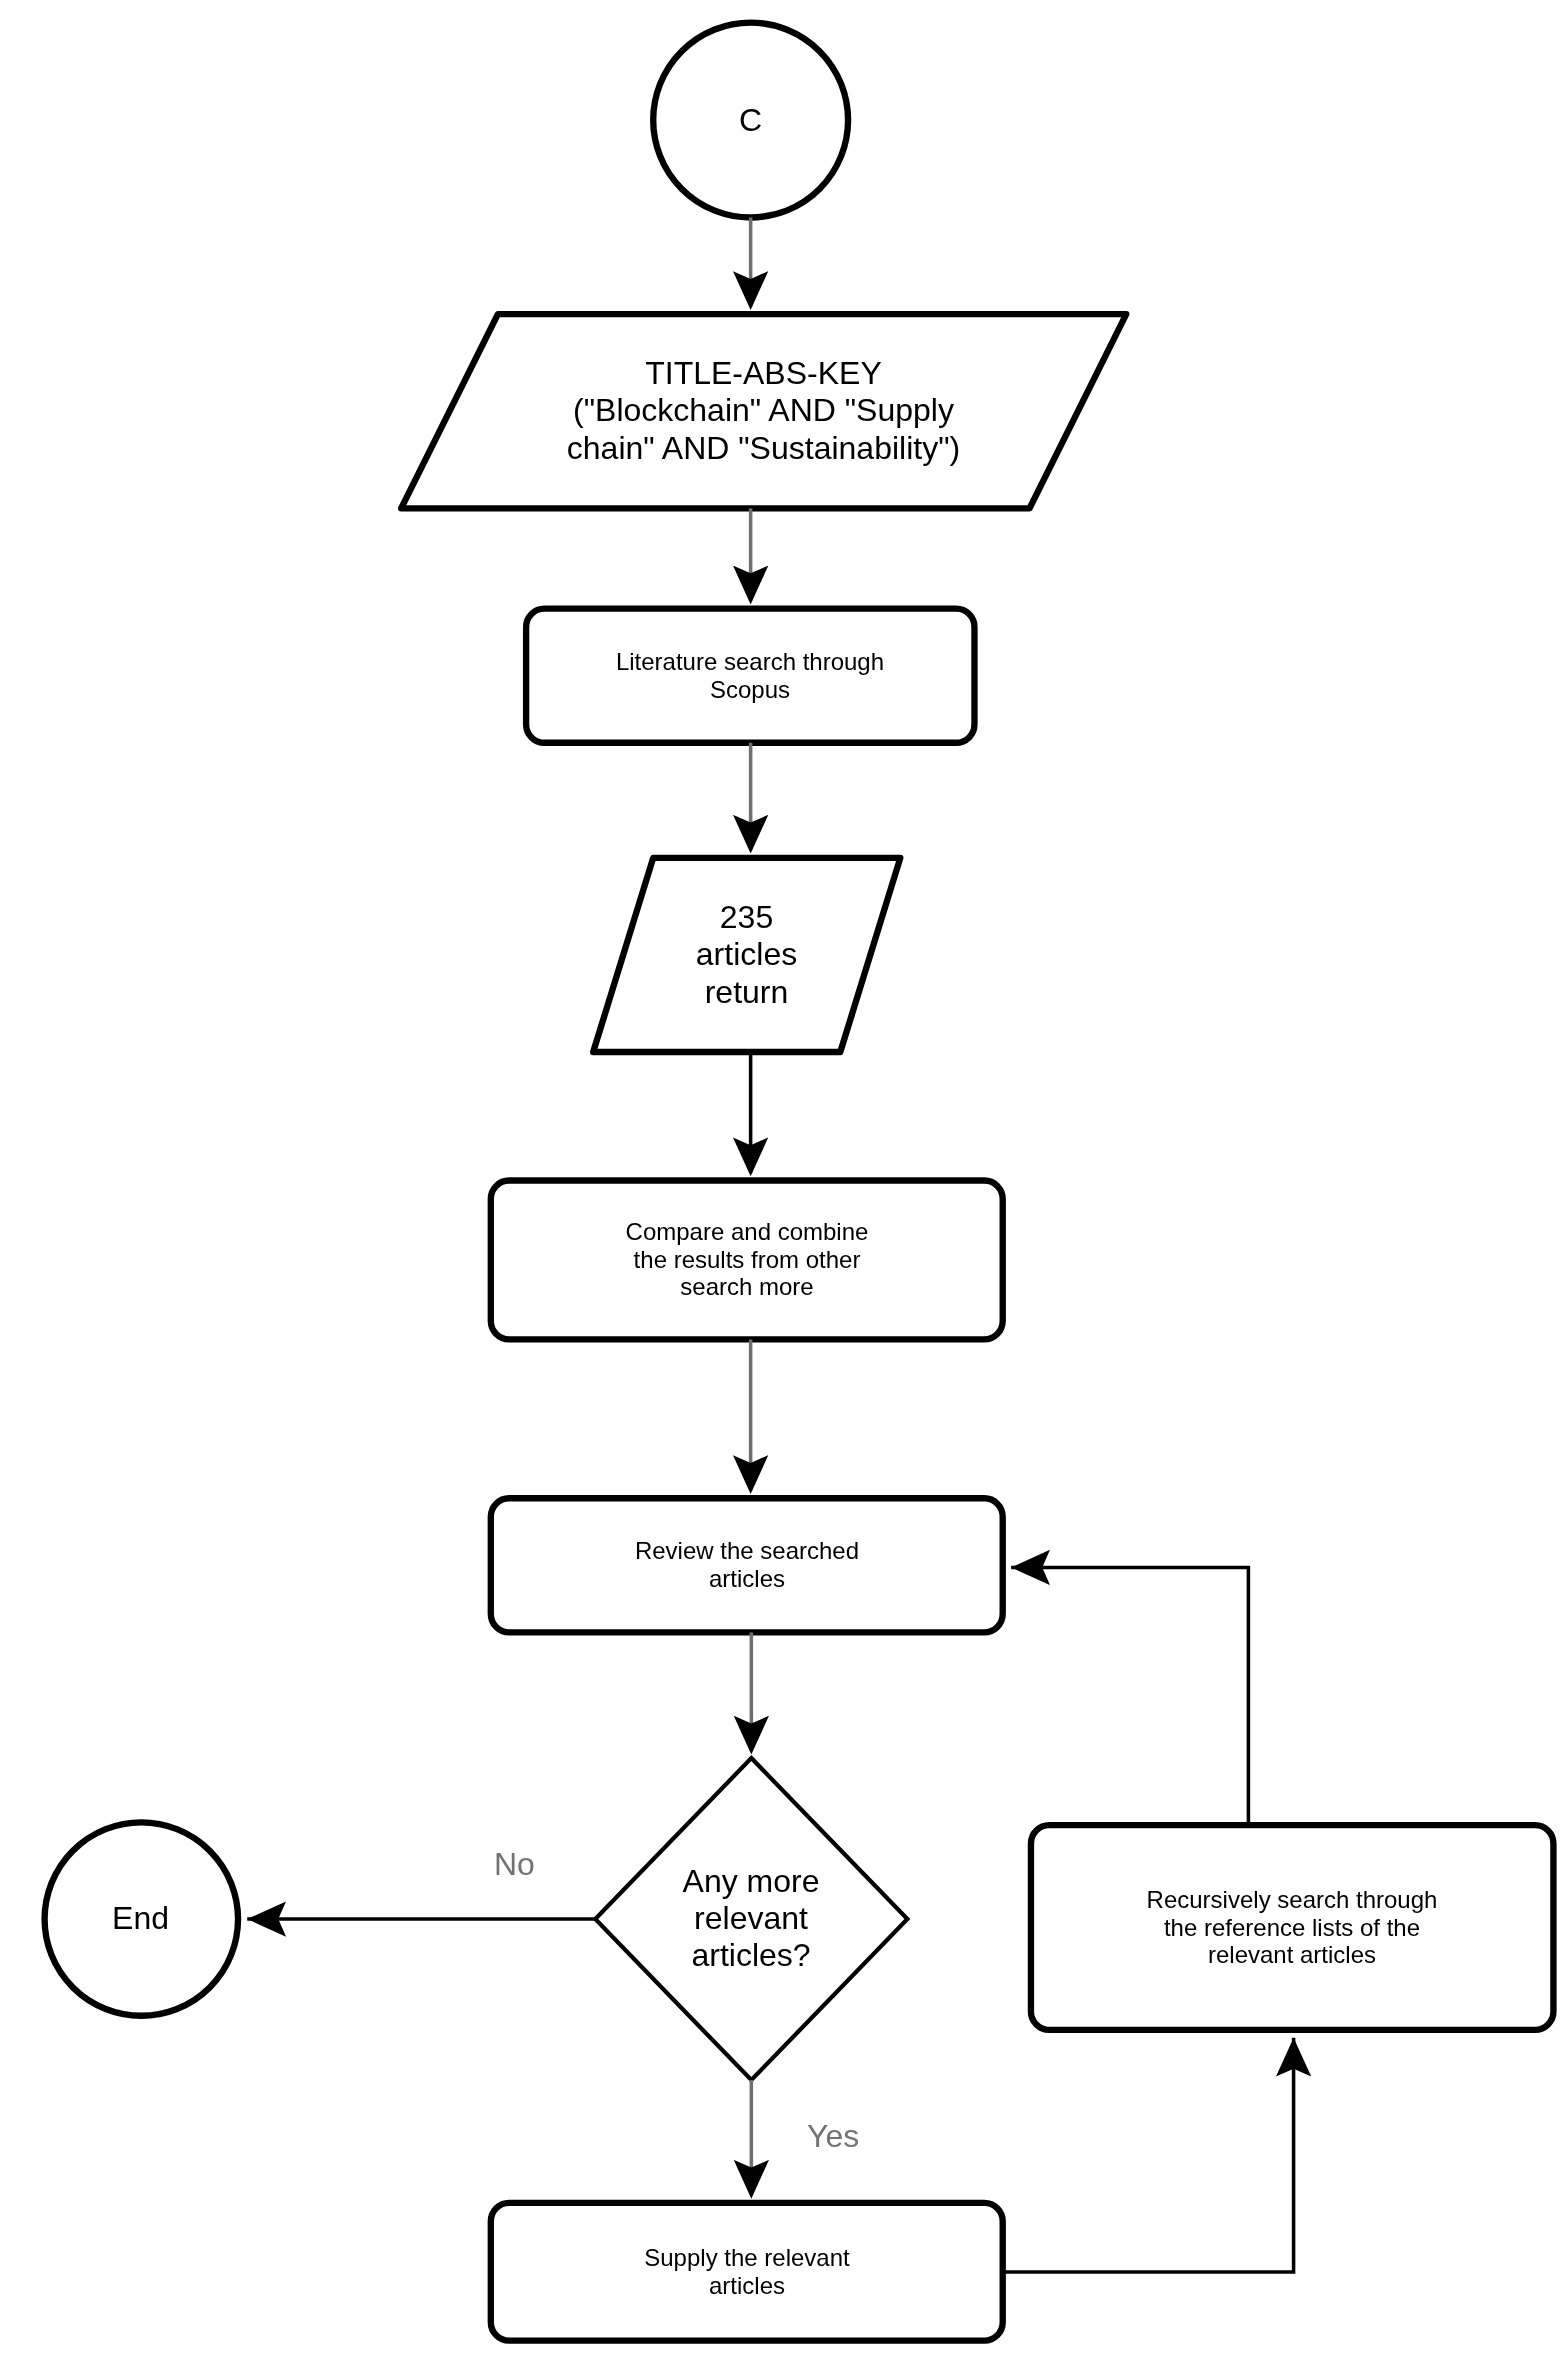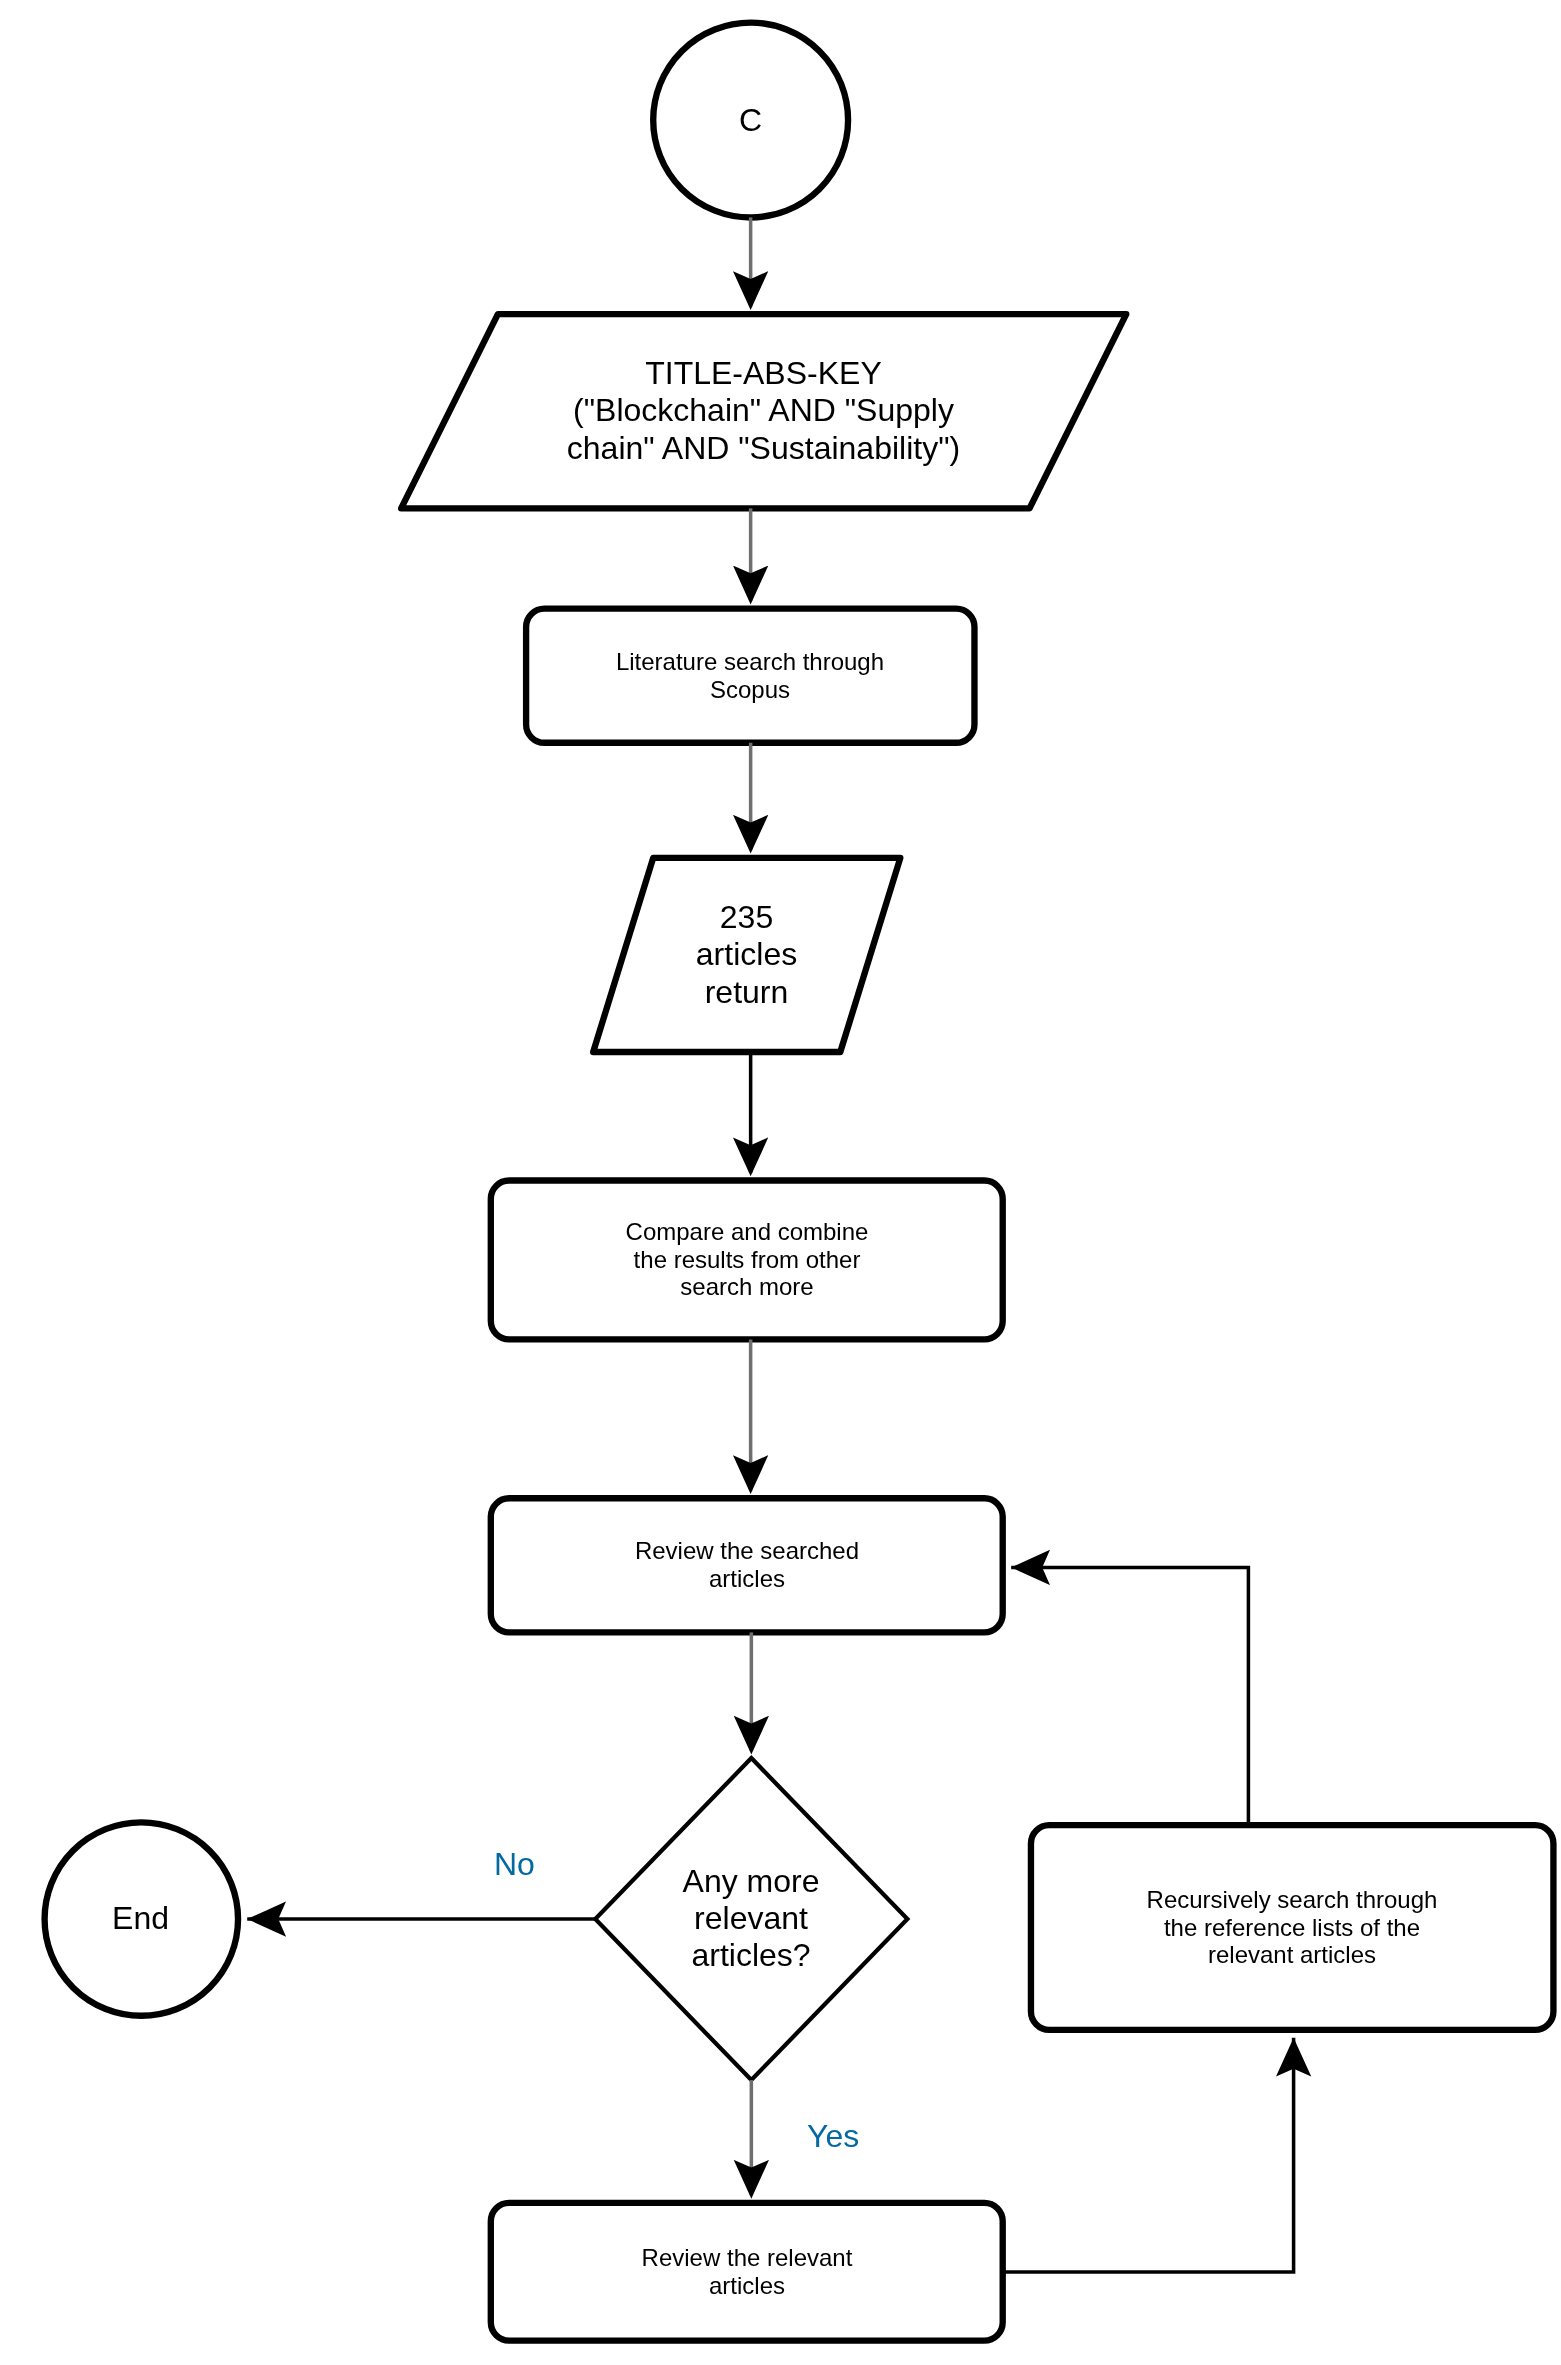--- a/index.html
+++ b/index.html
@@ -35,21 +35,21 @@
     line-height: 1.16;
     white-space: pre-line;
     pointer-events: none;
   }
   .lbl-terminal { font-size: 32px; }
   .lbl-process  { font-size: 24px; }
   .lbl-io       { font-size: 32px; }
   .lbl-decision { font-size: 32px; }
   .edge-label {
     position: absolute;
-    color: #0369a1;
+    color: #737373;
     font-size: 32px;
     text-align: center;
     pointer-events: none;
   }
 </style>
 </head>
 <body>
 
 <div id="canvas">
 
@@ -130,21 +130,21 @@
   <div class="node-label lbl-decision" style="left:624px; top:1828px; width:254px; height:181px;">Any more
 relevant
 articles?</div>
 
   <div class="node-label lbl-process" style="left:1031px; top:1825px; width:522px; height:205px;">Recursively search through
 the reference lists of the
 relevant articles</div>
 
   <div class="node-label lbl-terminal" style="left:44px; top:1822px; width:193px; height:193px;">End</div>
 
-  <div class="node-label lbl-process" style="left:491px; top:2203px; width:512px; height:138px;">Review the relevant
+  <div class="node-label lbl-process" style="left:491px; top:2203px; width:512px; height:138px;">Supply the relevant
 articles</div>
 
   <div class="edge-label" style="left:494px; top:1846px;">No</div>
 
   <div class="edge-label" style="left:807px; top:2118px;text-align:center;">Yes</div>
 
 </div>
 
 
 </body></html>

